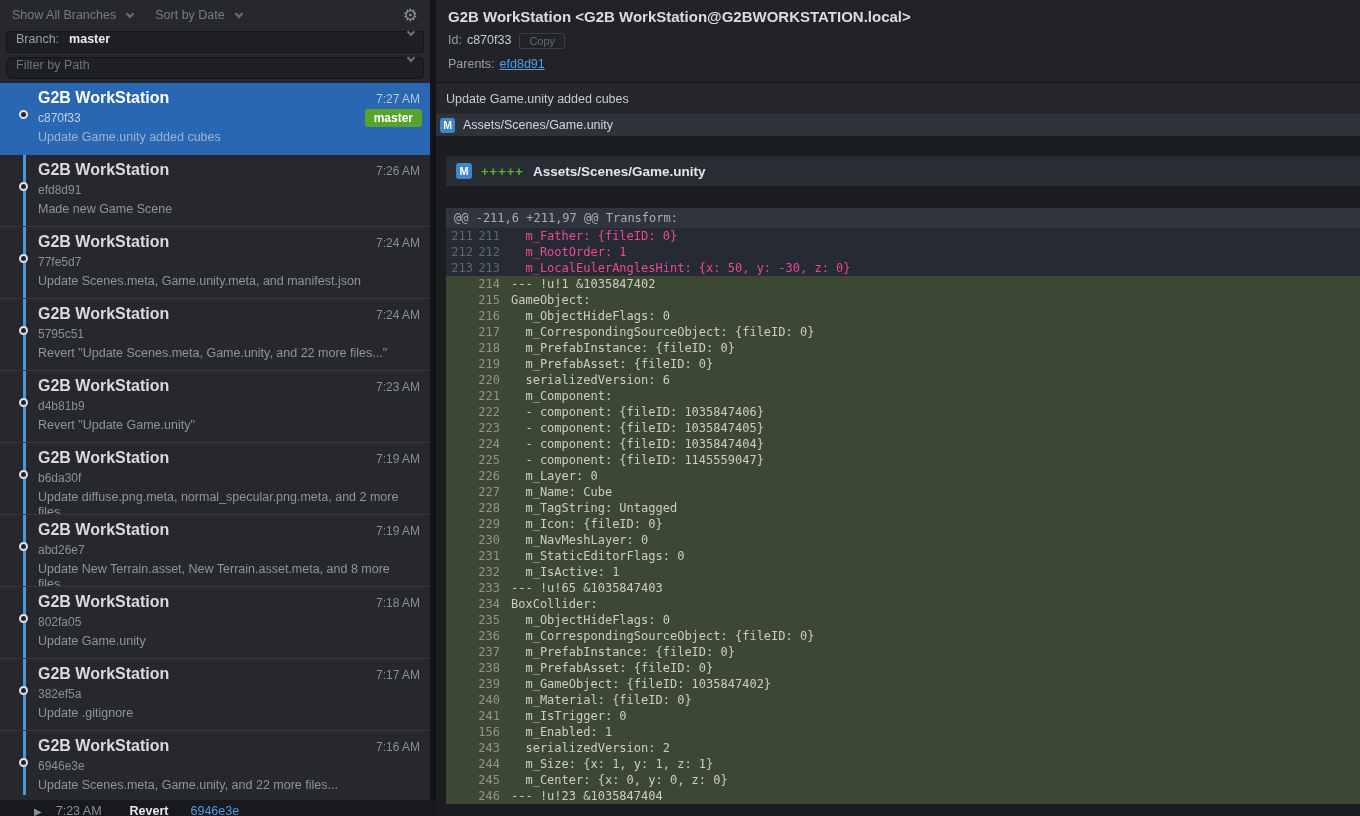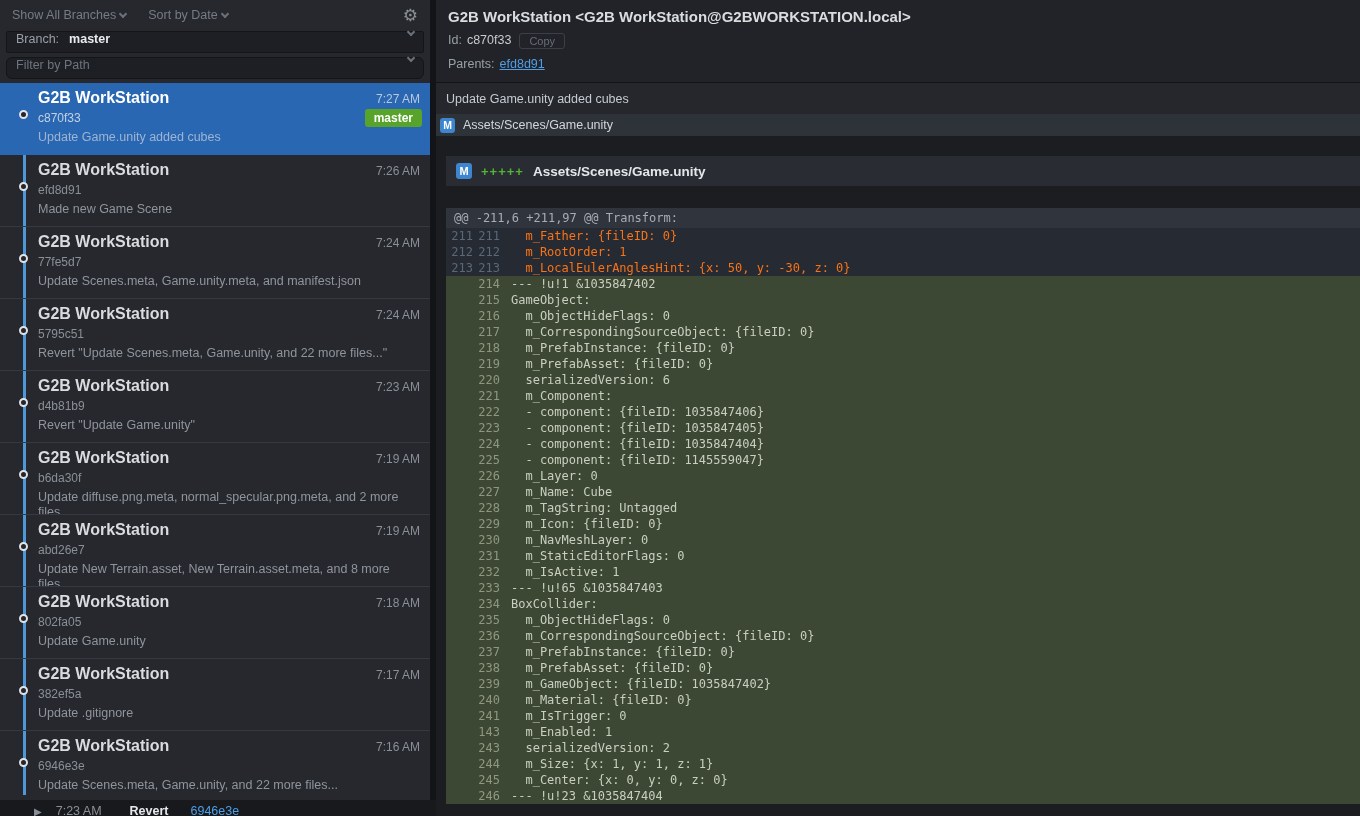--- a/index.html
+++ b/index.html
@@ -5,21 +5,21 @@
   * { margin:0; padding:0; box-sizing:border-box; }
   html,body { width:1360px; height:816px; overflow:hidden; background:#17191d;
               font-family:"Liberation Sans", sans-serif; }
   .app { position:relative; width:1360px; height:816px; background:#121418; }
 
   
   .left-panel { position:absolute; left:0; top:0; width:430px; height:800px;
                 background:#26282e; overflow:hidden; }
   .toolbar { height:30px; display:flex; align-items:center; padding:0 12px;
              color:#767c85; font-size:12.5px; background:#26282e; }
-  .toolbar .tb-item { display:flex; align-items:center; gap:4px; margin-right:22px; cursor:default;justify-content:flex-end; }
+  .toolbar .tb-item { display:flex; align-items:center; gap:11px; margin-right:22px; cursor:default;justify-content:flex-end; }
   .chev { width:6px; height:6px; border-right:2px solid #6b717a; border-bottom:2px solid #6b717a;
           transform:rotate(45deg); margin-top:-3px; }
   .spacer { flex:1; }
   .gear { color:#8b9097; font-size:17px; line-height:1; }
 
   .combo { height:22px; margin:1px 6px 0 6px; background:#1d1f24;
            border:1px solid #131519; border-radius:2px; display:flex; 
            padding:0 9px; font-size:12.5px; color:#9aa0a8; }
   .combo.second { margin-top:4px;border-radius:6px; }
   .combo .val { color:#e8eaed; font-weight:bold; margin-left:5px; }
@@ -89,21 +89,21 @@
                  font-family:"DejaVu Sans Mono", monospace; font-size:12px; padding-left:8px; }
   .code { font-family:"DejaVu Sans Mono", monospace; font-size:12px; background:#3d4834; }
   .code-row { display:flex; height:16px; line-height:16px; white-space:pre; }
   .code-row.ctx { background:#262b33; }
   .code-row.add { background:#3d4834; }
   .no { width:27px; flex:none; text-align:right; padding-right:2px; }
   .no.old { width:29px; }
   .code-row.ctx .no { color:#5a6878; }
   .code-row.add .no { color:#8f9780; }
   .code-text { margin-left:9px; }
-  .code-row.ctx .code-text { color:#f97316; }
+  .code-row.ctx .code-text { color:#ec4899; }
   .code-row.add .code-text { color:#c9cfc0; }
 </style>
 </head>
 <body>
 
 <div class="app">
 
   <div class="left-panel">
 
     <div class="toolbar">
@@ -295,21 +295,21 @@
             <div class="code-row add"><span class="no old"></span><span class="no">232</span><span class="code-text">  m_IsActive: 1</span></div>
             <div class="code-row add"><span class="no old"></span><span class="no">233</span><span class="code-text">--- !u!65 &amp;1035847403</span></div>
             <div class="code-row add"><span class="no old"></span><span class="no">234</span><span class="code-text">BoxCollider:</span></div>
             <div class="code-row add"><span class="no old"></span><span class="no">235</span><span class="code-text">  m_ObjectHideFlags: 0</span></div>
             <div class="code-row add"><span class="no old"></span><span class="no">236</span><span class="code-text">  m_CorrespondingSourceObject: {fileID: 0}</span></div>
             <div class="code-row add"><span class="no old"></span><span class="no">237</span><span class="code-text">  m_PrefabInstance: {fileID: 0}</span></div>
             <div class="code-row add"><span class="no old"></span><span class="no">238</span><span class="code-text">  m_PrefabAsset: {fileID: 0}</span></div>
             <div class="code-row add"><span class="no old"></span><span class="no">239</span><span class="code-text">  m_GameObject: {fileID: 1035847402}</span></div>
             <div class="code-row add"><span class="no old"></span><span class="no">240</span><span class="code-text">  m_Material: {fileID: 0}</span></div>
             <div class="code-row add"><span class="no old"></span><span class="no">241</span><span class="code-text">  m_IsTrigger: 0</span></div>
-            <div class="code-row add"><span class="no old"></span><span class="no">143</span><span class="code-text">  m_Enabled: 1</span></div>
+            <div class="code-row add"><span class="no old"></span><span class="no">156</span><span class="code-text">  m_Enabled: 1</span></div>
             <div class="code-row add"><span class="no old"></span><span class="no">243</span><span class="code-text">  serializedVersion: 2</span></div>
             <div class="code-row add"><span class="no old"></span><span class="no">244</span><span class="code-text">  m_Size: {x: 1, y: 1, z: 1}</span></div>
             <div class="code-row add"><span class="no old"></span><span class="no">245</span><span class="code-text">  m_Center: {x: 0, y: 0, z: 0}</span></div>
             <div class="code-row add"><span class="no old"></span><span class="no">246</span><span class="code-text">--- !u!23 &amp;1035847404</span></div>
           </div>
       </div>
     </div>
   </div>
 </div>
 

